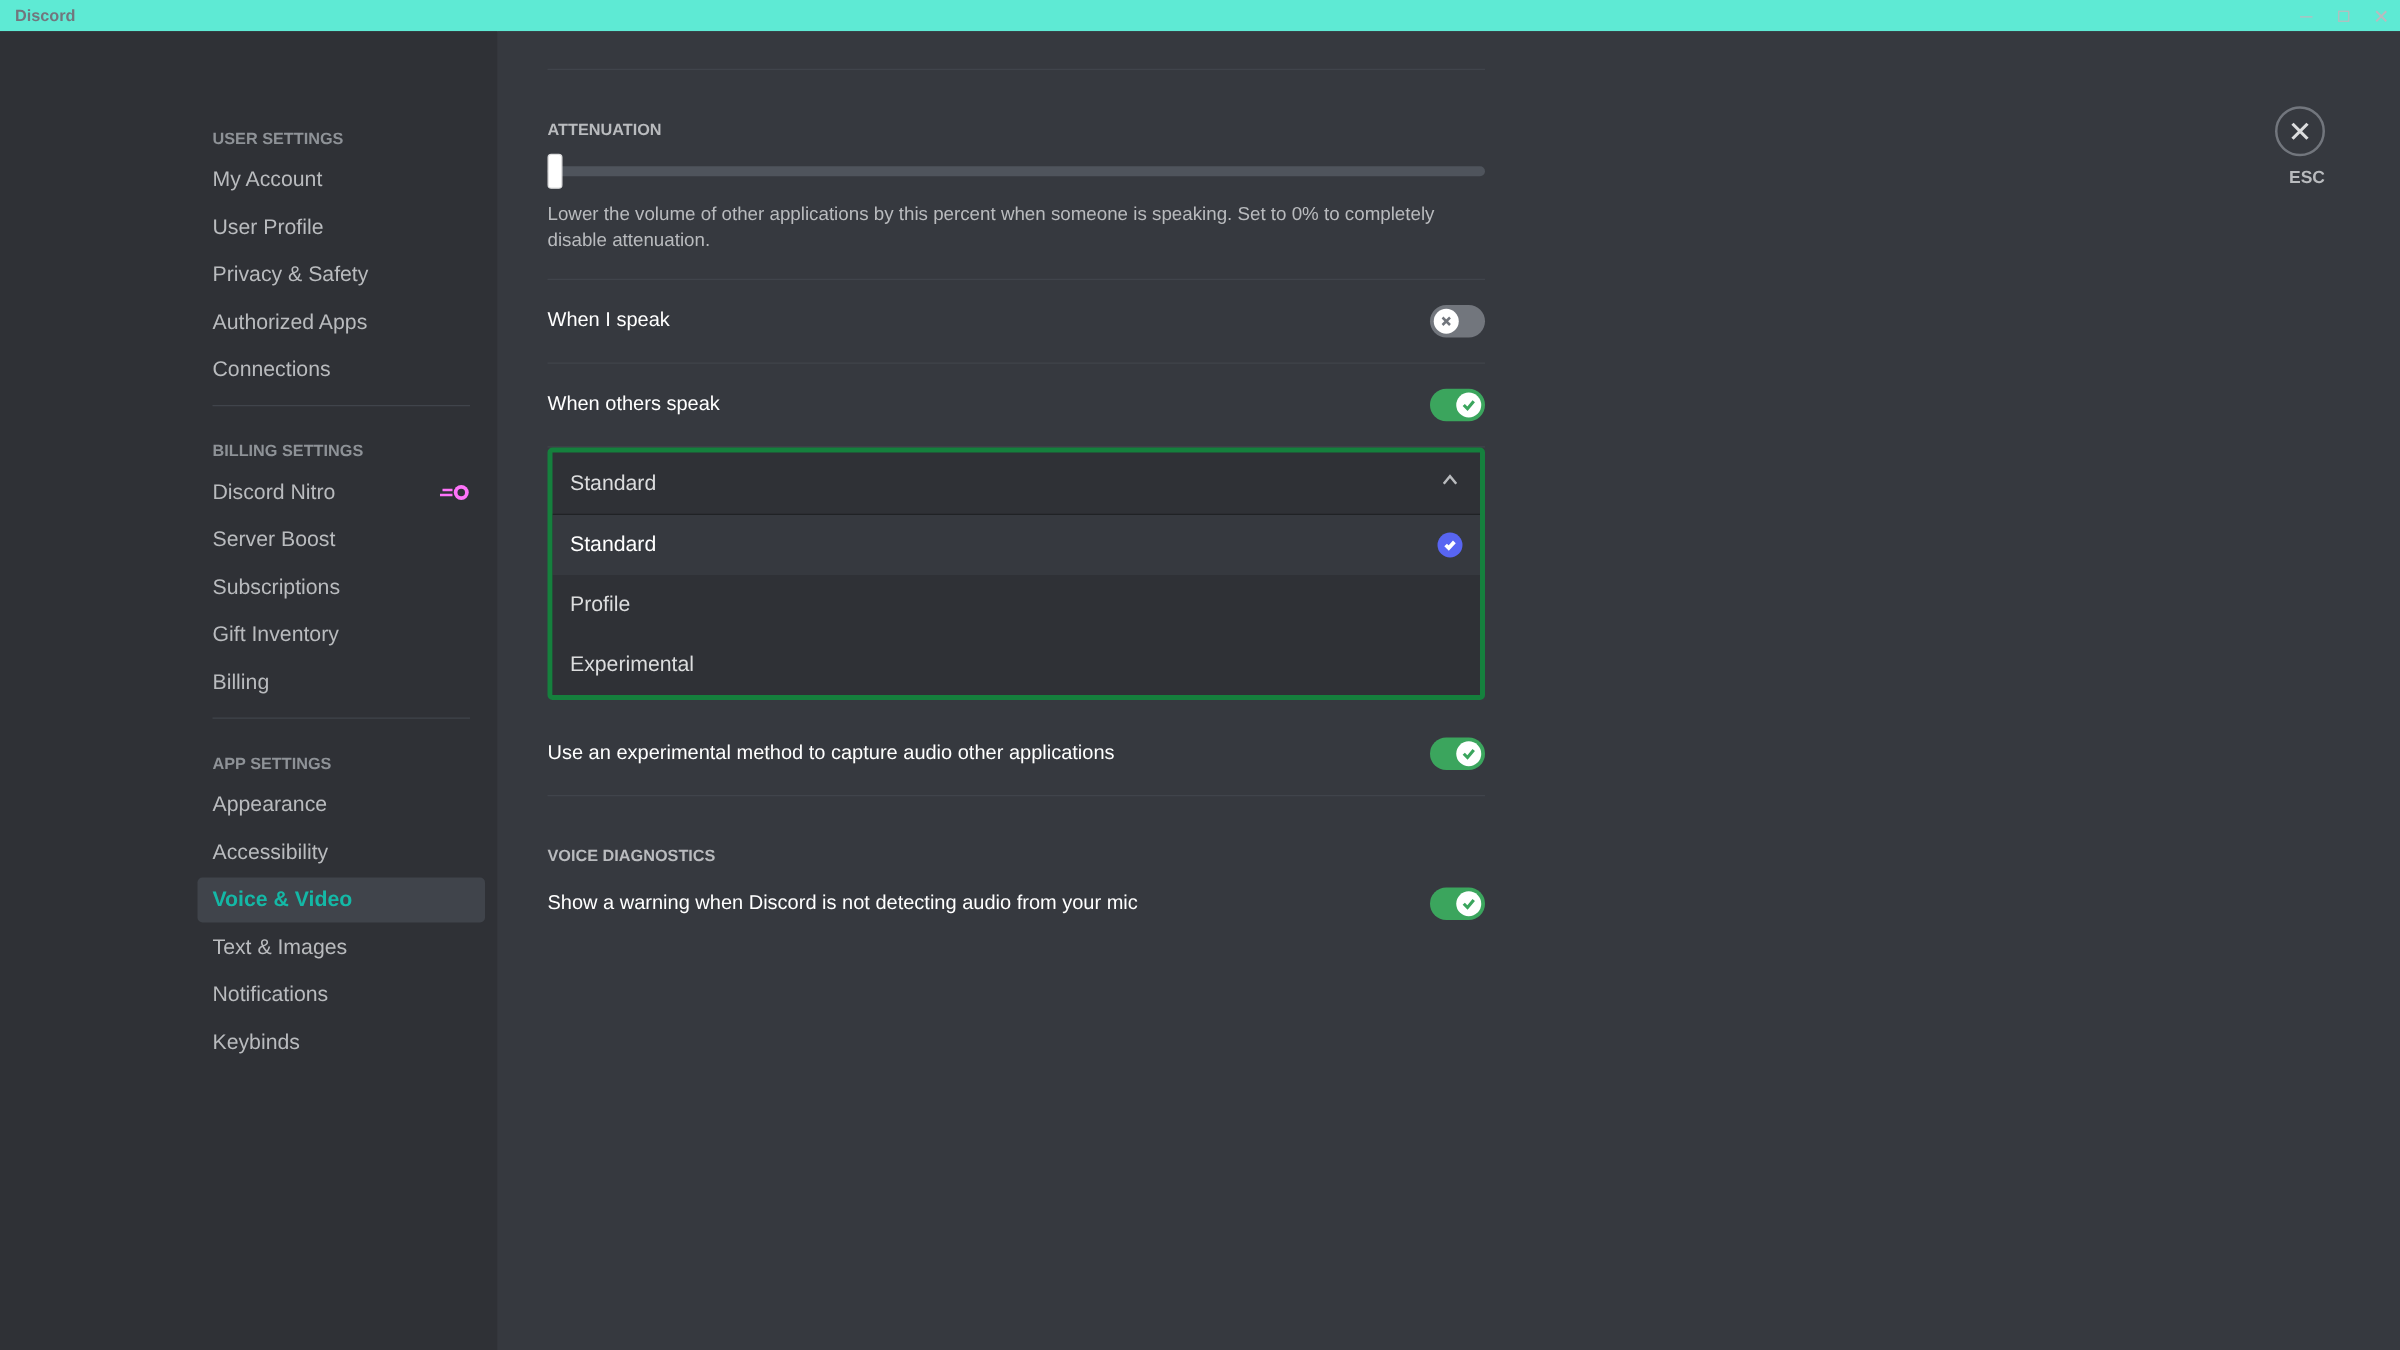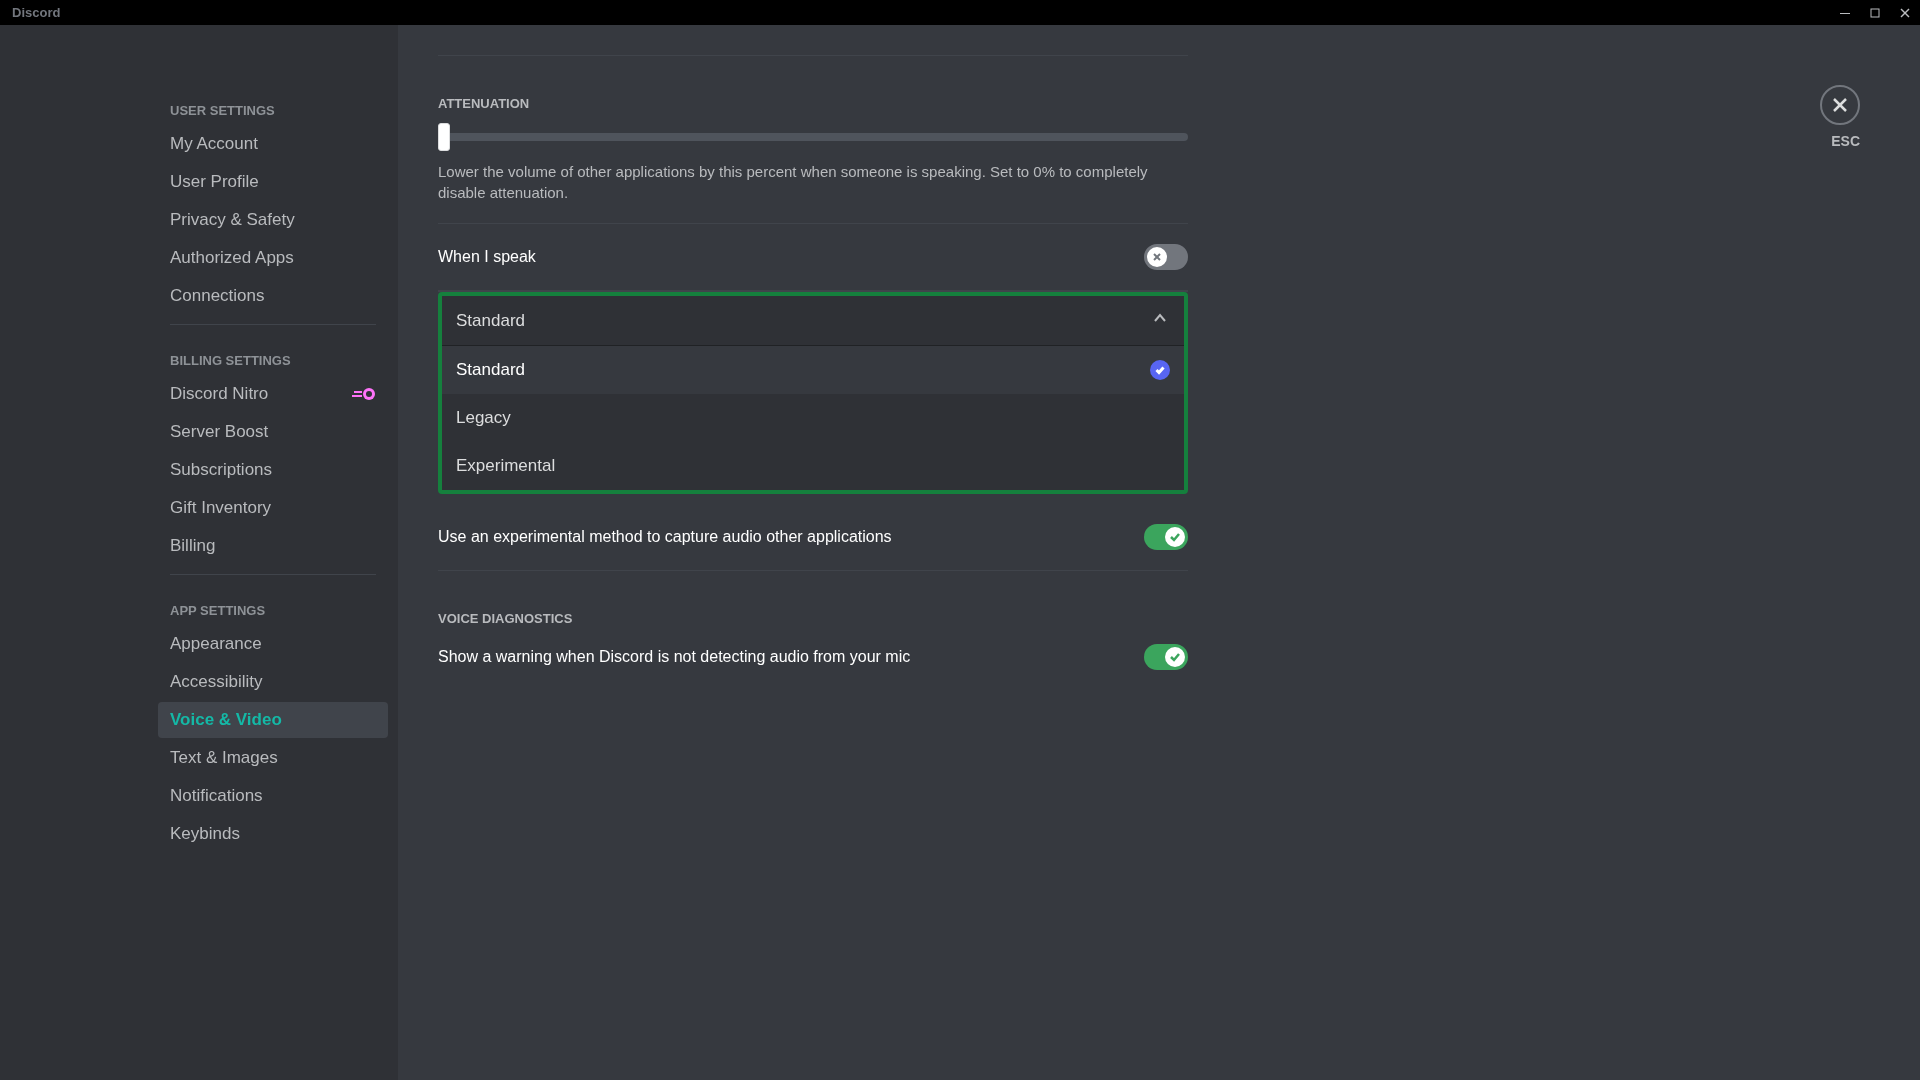--- a/index.html
+++ b/index.html
@@ -12,21 +12,21 @@
     body {
       background: #36393f;
       color: #dcddde;
       width: 1920px;
       height: 1080px;
       overflow: hidden;
     }
     
     .titlebar {
       height: 25px;
-      background: #000000;
+      background: #5eead4;
       display: flex;
       align-items: center;
       justify-content: space-between;
       padding: 0 0 0 12px;
       -webkit-app-region: drag;
     }
     
     .titlebar-title {
       color: #72767d;
       font-size: 13px;
@@ -454,20 +454,30 @@
             <svg viewBox="0 0 12 12">
                 <line x1="3" y1="3" x2="9" y2="9" stroke="#72767d" stroke-width="2"></line>
                 <line x1="9" y1="3" x2="3" y2="9" stroke="#72767d" stroke-width="2"></line>
               </svg>
           </div>
         </div>
       </div>
 
       <div class="row-divider"></div>
 
+      <div class="toggle-row">
+        <span class="toggle-label">When others speak</span>
+        <div class="toggle on">
+          <div class="toggle-handle">
+            <svg viewBox="0 0 12 12" fill="none">
+                <polyline points="2,6 5,9 10,3" stroke="#3ba55d" stroke-width="2.5"></polyline>
+              </svg>
+          </div>
+        </div>
+      </div>
 
       <div class="row-divider"></div>
 
 
       <div class="dropdown">
         <div class="dropdown-selected">
           <span>Standard</span>
           <span class="chevron-up">
             <svg viewBox="0 0 20 20" fill="none">
                 <polyline points="5,13 10,7 15,13"></polyline>
@@ -477,21 +487,21 @@
         <div class="dropdown-options">
           <div class="dropdown-option selected">
             <span>Standard</span>
             <span class="check-circle">
               <svg viewBox="0 0 12 12" fill="none">
                   <polyline points="2.5,6 5,8.5 9.5,3.5"></polyline>
                 </svg>
             </span>
           </div>
           <div class="dropdown-option">
-            <span>Legacy</span>
+            <span>Profile</span>
           </div>
           <div class="dropdown-option">
             <span>Experimental</span>
           </div>
         </div>
       </div>
 
       <div style="height:10px"></div>
 
       <div class="toggle-row">

